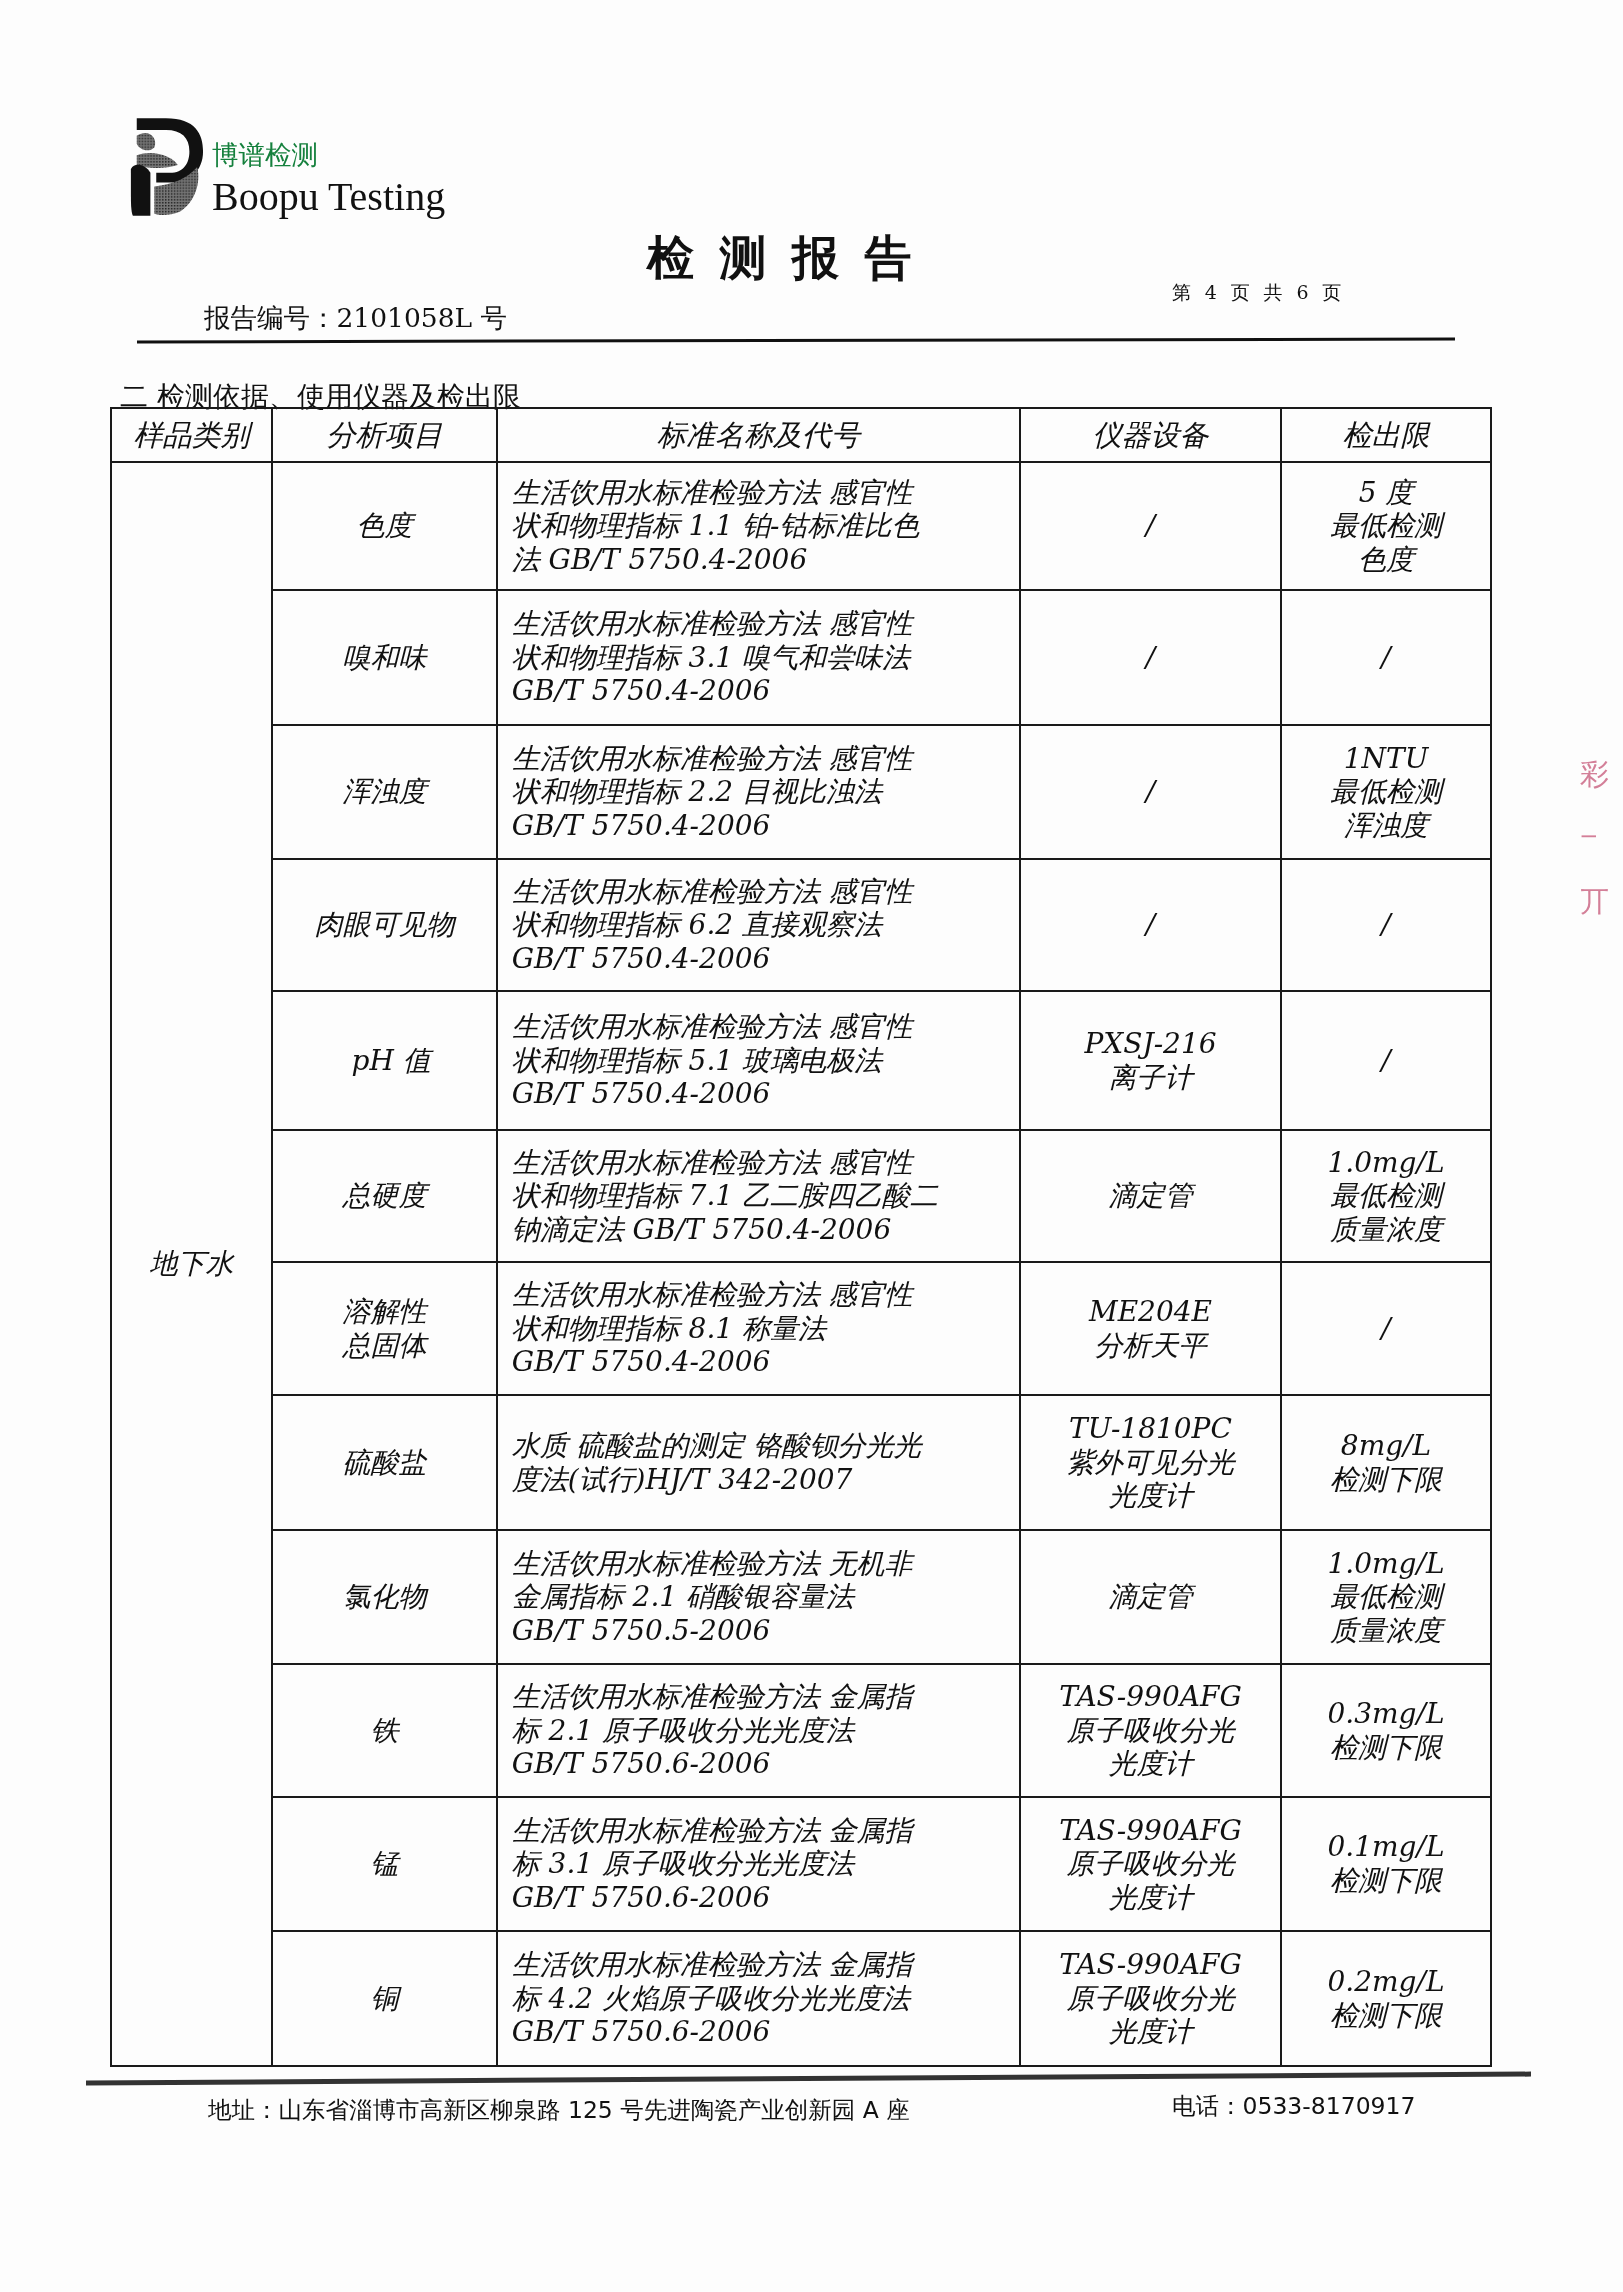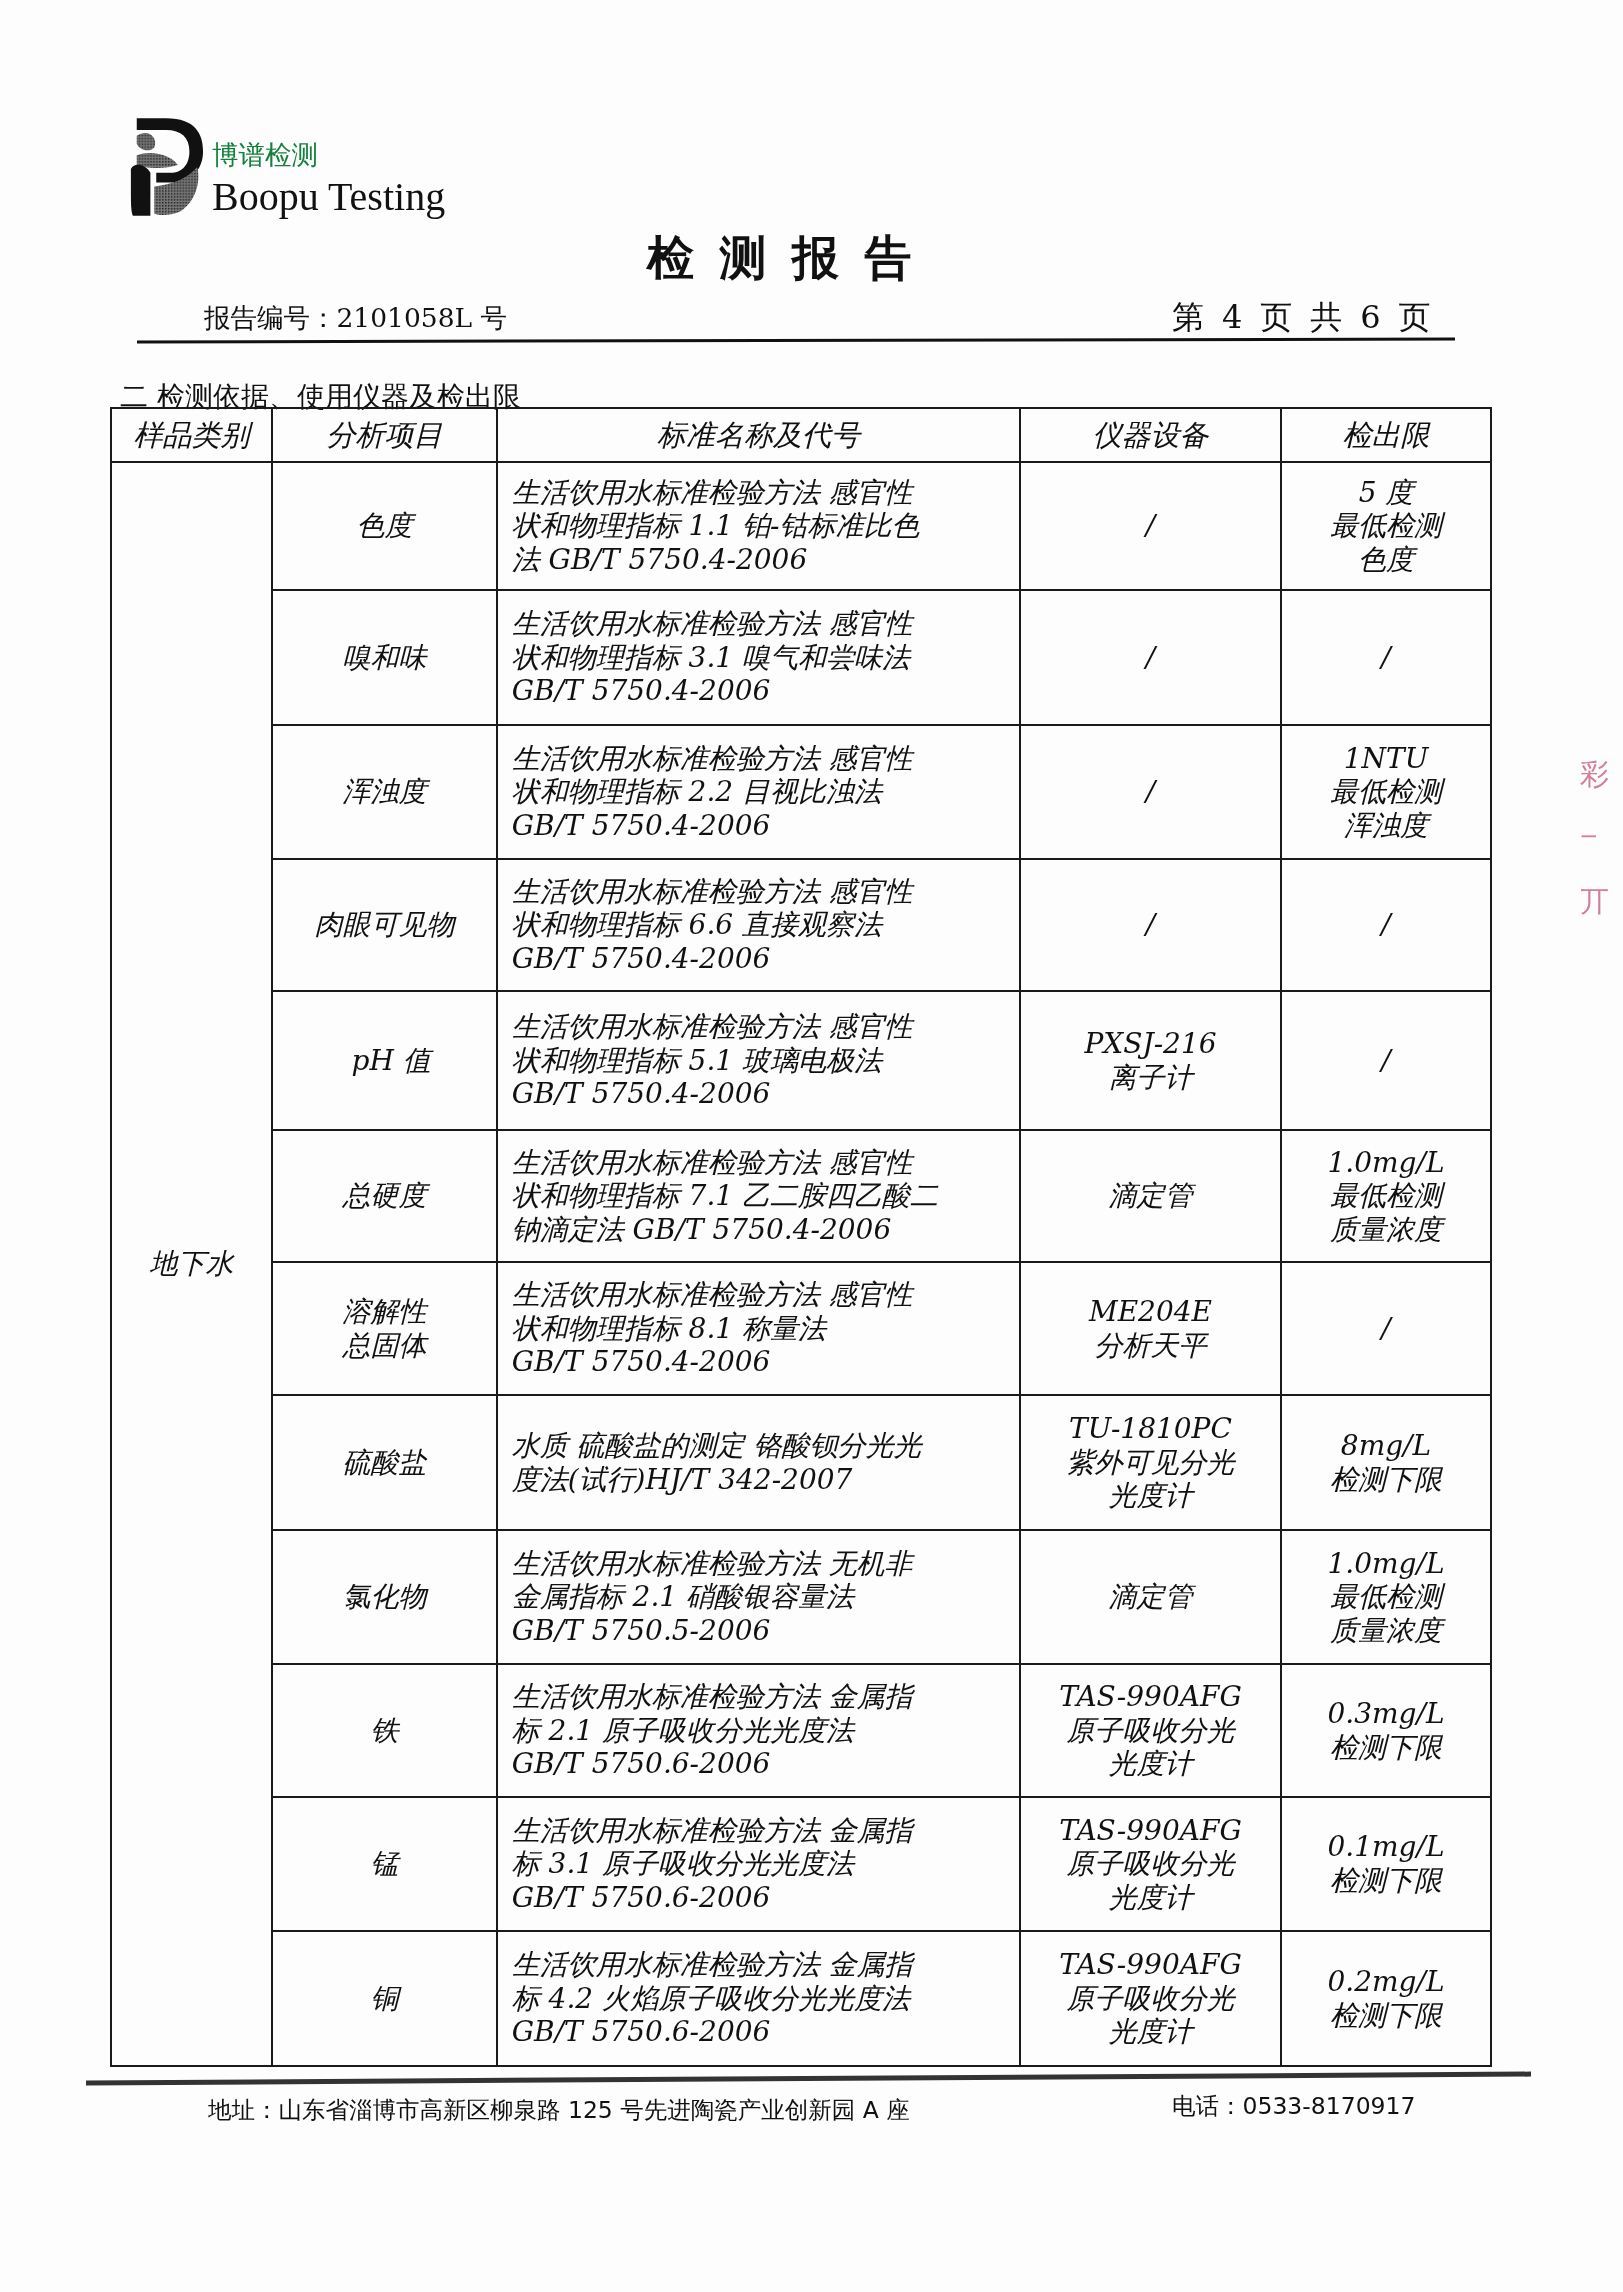--- a/index.html
+++ b/index.html
@@ -9,21 +9,21 @@
     font-family:"DejaVu Serif","Liberation Serif",serif;
   }
   .abs { position:absolute; }
   
   .logo-mark { left:127px; top:114px; width:78px; height:104px; }
   .logo-cn { left:212px; top:137px; font-family:"DejaVu Sans","Liberation Sans",sans-serif; font-size:26.5px; letter-spacing:0px; color:#15803d; }
   .logo-en { left:212px; top:173px; font-family:Liberation Serif, serif; font-size:40px; color:#111; }
   
   .title { left:0; width:1584px; top:227px; text-align:center; font-size:47px; font-weight:bold; letter-spacing:25.5px; }
   .report-no { left:204px; top:300px; font-size:26.5px; }
-  .page-no { left:1172px; top:296px; font-size:32px; letter-spacing:3.9px; }
+  .page-no { left:1172px; top:280px; font-size:19px; letter-spacing:3.9px; }
   .top-rule { left:137px; top:339px; width:1318px; height:2.9px; background:#111; transform:rotate(-0.12deg); }
   .section { left:120px; top:378px; font-size:28px; }
   
   table.spec {
     position:absolute; left:110px; top:407px; width:1380px;
     border-collapse:collapse; table-layout:fixed;
     font-size:28px; line-height:1.2;font-style:italic;
   }
   table.spec td, table.spec th {
     border:2px solid #1a1a1a; padding:0 7.8px; vertical-align:middle;
@@ -137,21 +137,21 @@
           <span class="line">最低检测</span>
           <span class="line">浑浊度</span>
         </td>
       </tr>
       <tr>
         <td class="c" style="height: 130px;">
           <span class="line">肉眼可见物</span>
         </td>
         <td class="std" style="height: 130px;">
           <span class="line">生活饮用水标准检验方法 感官性</span>
-          <span class="line">状和物理指标 6.6 直接观察法</span>
+          <span class="line">状和物理指标 6.2 直接观察法</span>
           <span class="line">GB/T 5750.4-2006</span>
         </td>
         <td class="c" style="height: 130px;">
           <span class="line">/</span>
         </td>
         <td class="c" style="height: 130px;">
           <span class="line">/</span>
         </td>
       </tr>
       <tr>

